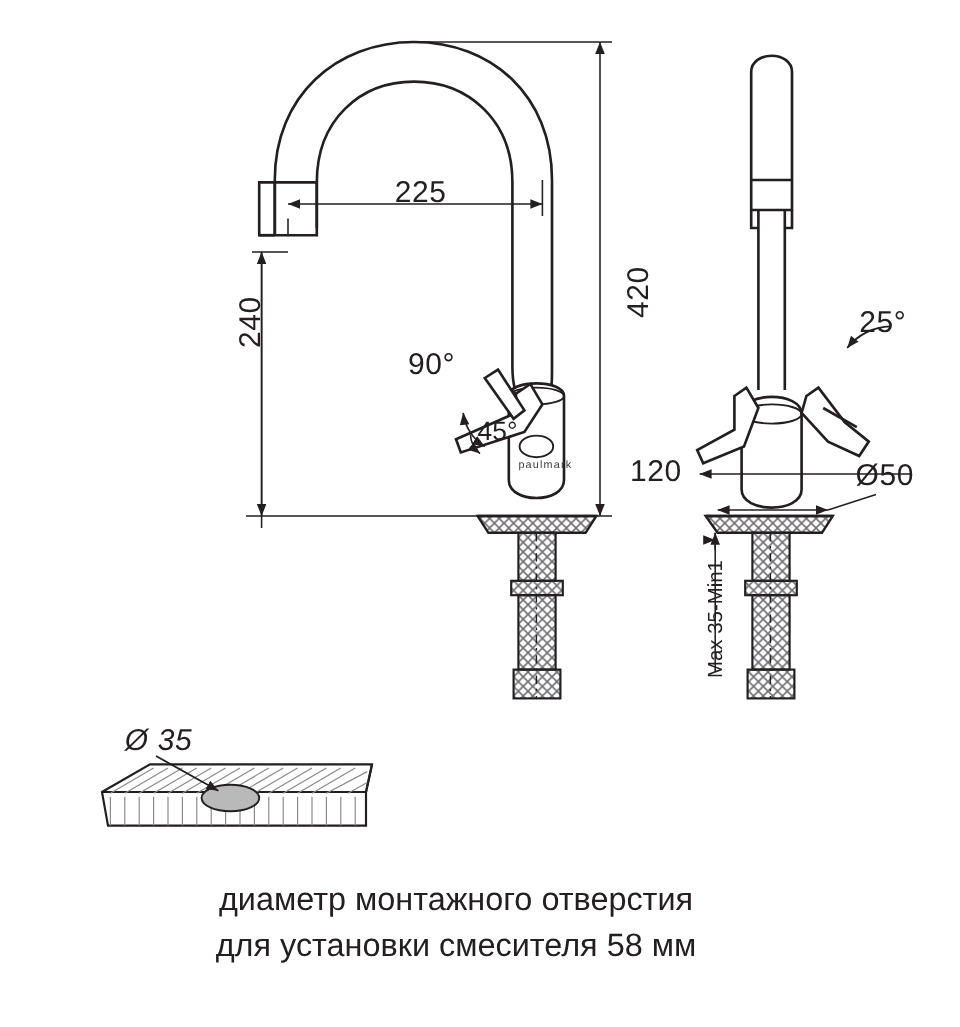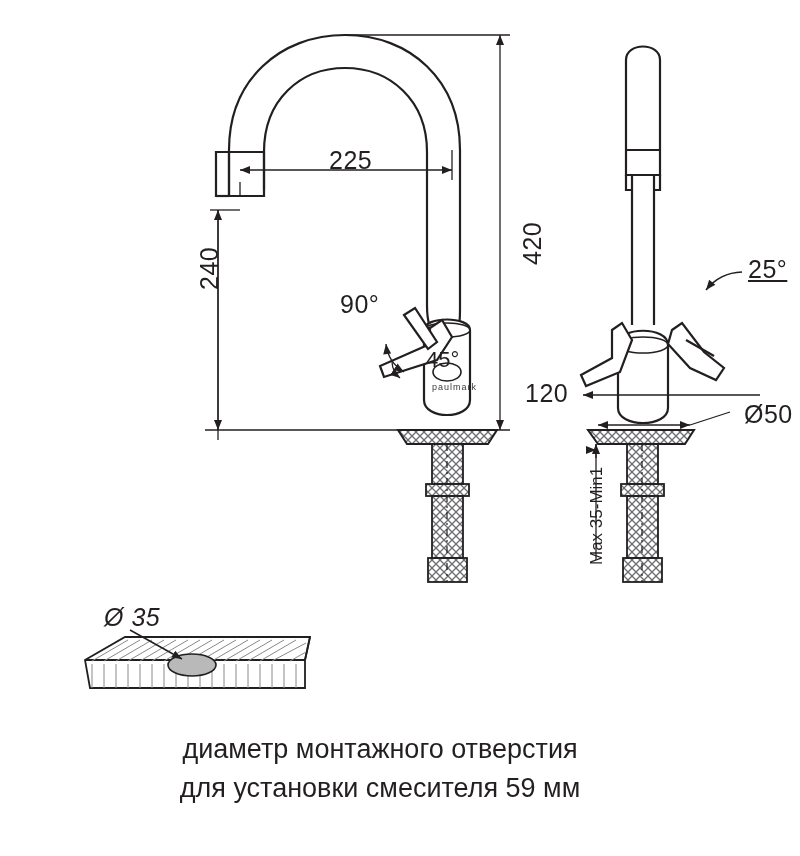--- a/index.html
+++ b/index.html
@@ -264,32 +264,32 @@
   </svg>
 
   <div class="lbl dim-txt" style="left:329px; top:148px;">225</div>
 
   <div class="lbl dim-txt rot90" style="left:520px; top:265px;">420</div>
 
   <div class="lbl dim-txt rot90" style="left:197px; top:290px;">240</div>
 
   <div class="lbl dim-txt" style="left:340px; top:292px;">90°</div>
 
-  <div class="lbl dim-small" style="left:398px; top:349px;margin-left:28px;">45°</div>
+  <div class="lbl dim-small" style="left:398px; top:349px;">45°</div>
 
   <div class="lbl dim-txt" style="left:525px; top:381px;">120</div>
 
-  <div class="lbl dim-txt" style="left:713px; top:402px;margin-left:31px;">Ø50</div>
-
-  <div class="lbl dim-txt" style="left:748px; top:257px;text-decoration:underline;">25°</div>
+  <div class="lbl dim-txt" style="left:713px; top:384px;">Ø50</div>
+
+  <div class="lbl dim-txt" style="left:716px; top:257px;">25°</div>
 
   <div class="lbl" style="left:588px; top:565px; font-size:17px; transform:rotate(-90deg); transform-origin:left top;">Max 35-Min1</div>
 
   <div class="lbl dim-txt" style="left:104px; top:605px;font-style:italic;">Ø 35</div>
 
   <div class="brand" style="left:432px; top:368px;margin-top:14px;">paulmark</div>
 
   <div class="caption">
     <div>диаметр монтажного отверстия</div>
-    <div>для установки смесителя 59 мм</div>
+    <div>для установки смесителя 58 мм</div>
   </div>
 
 </div>
 
 </body></html>

